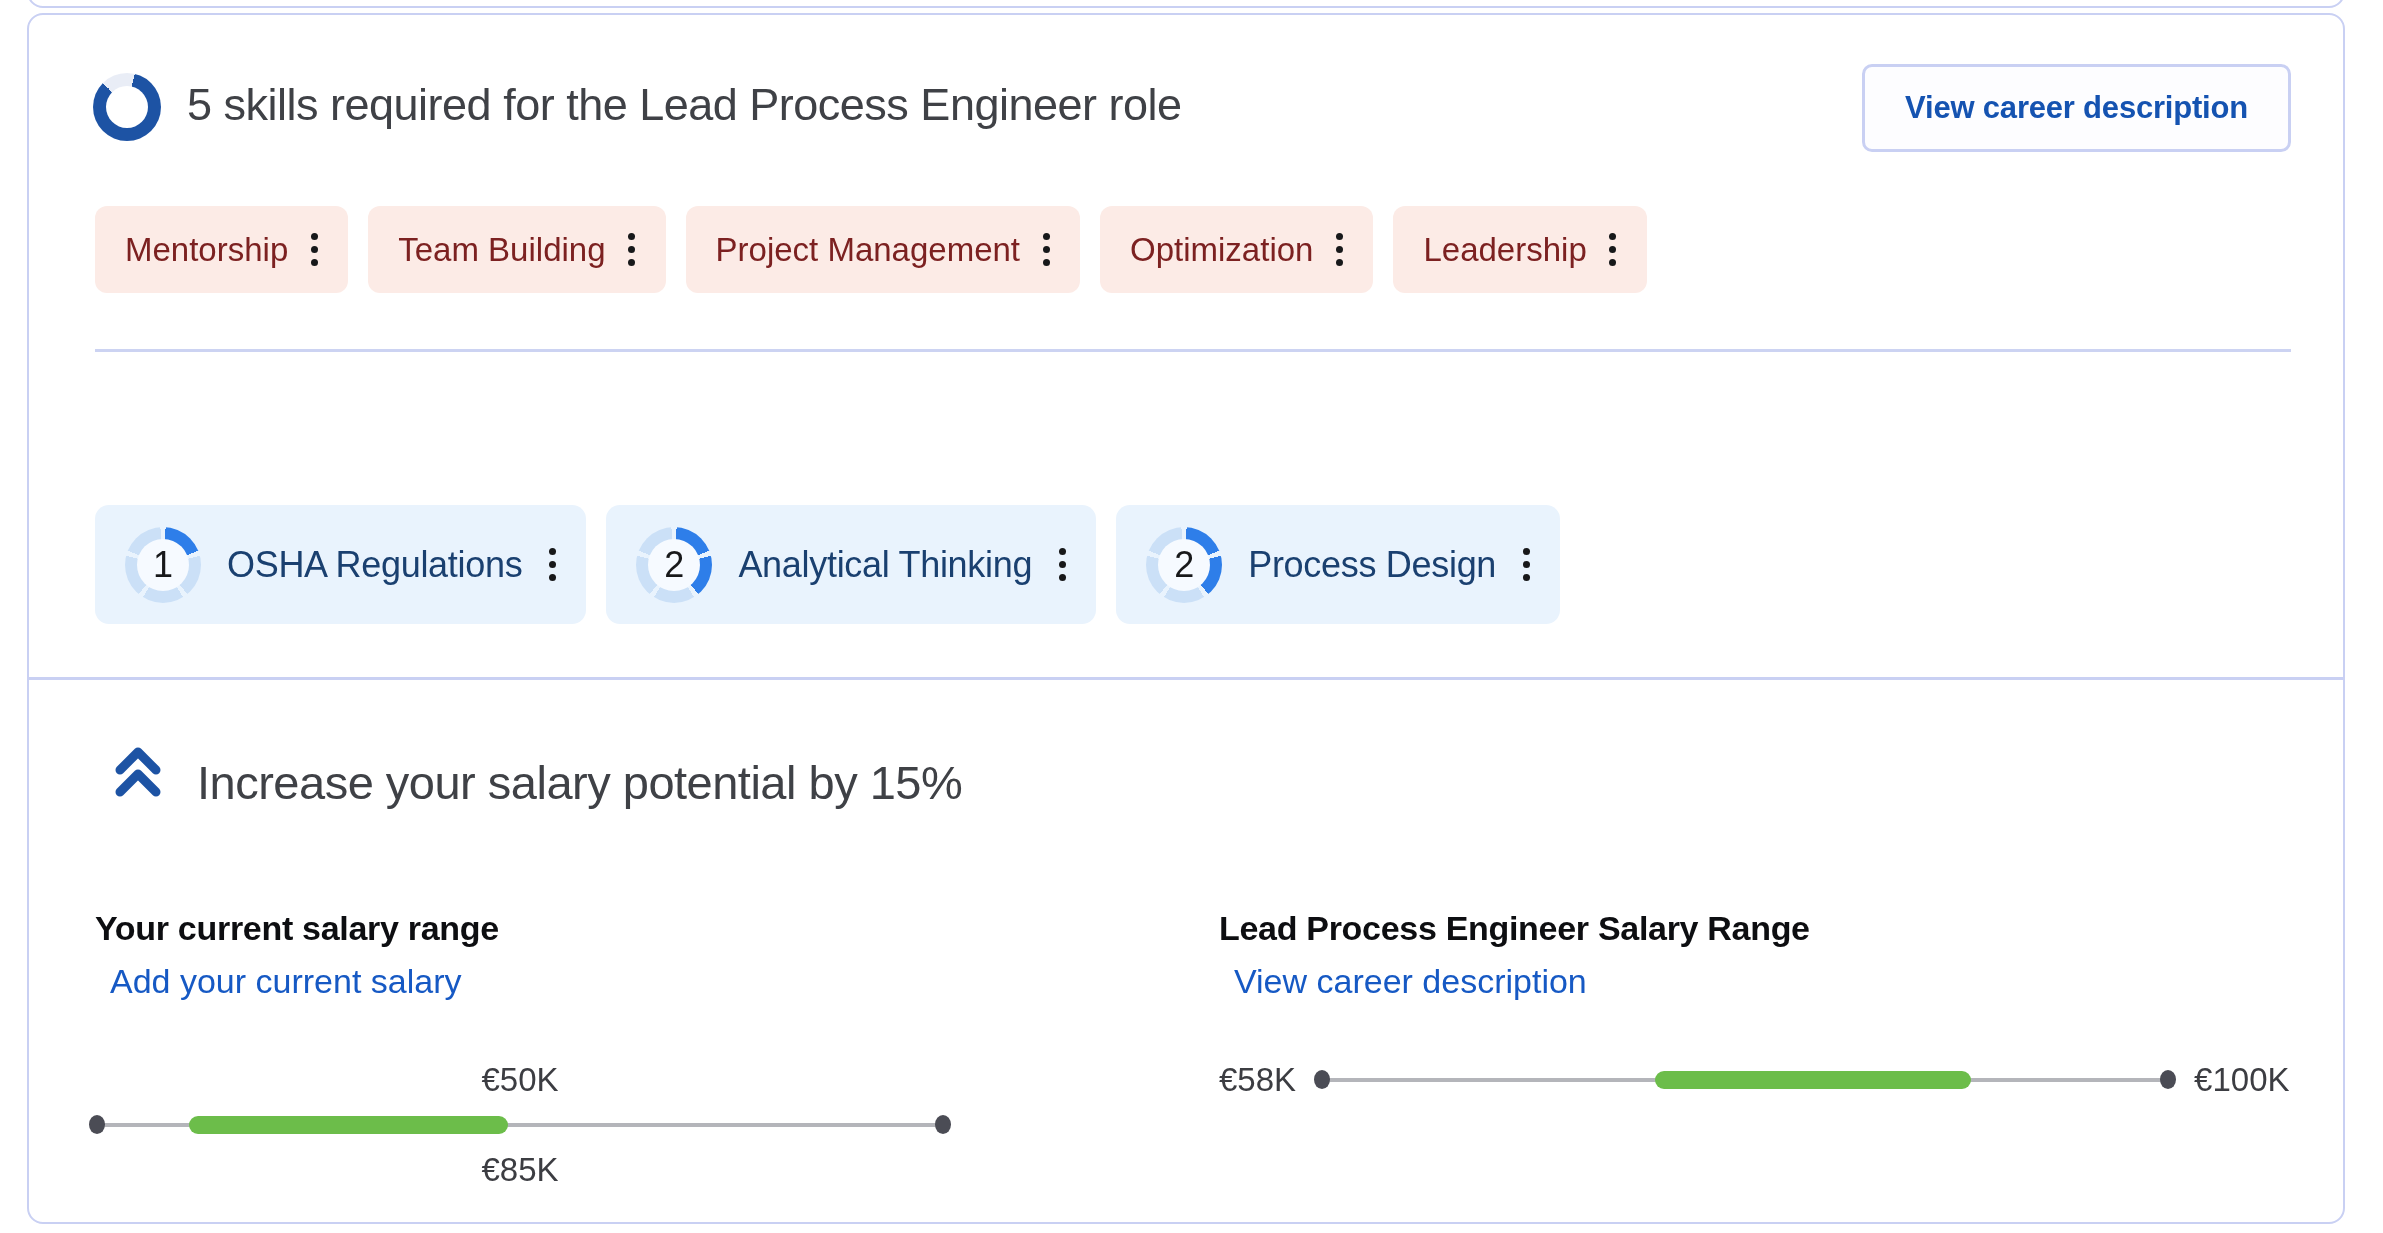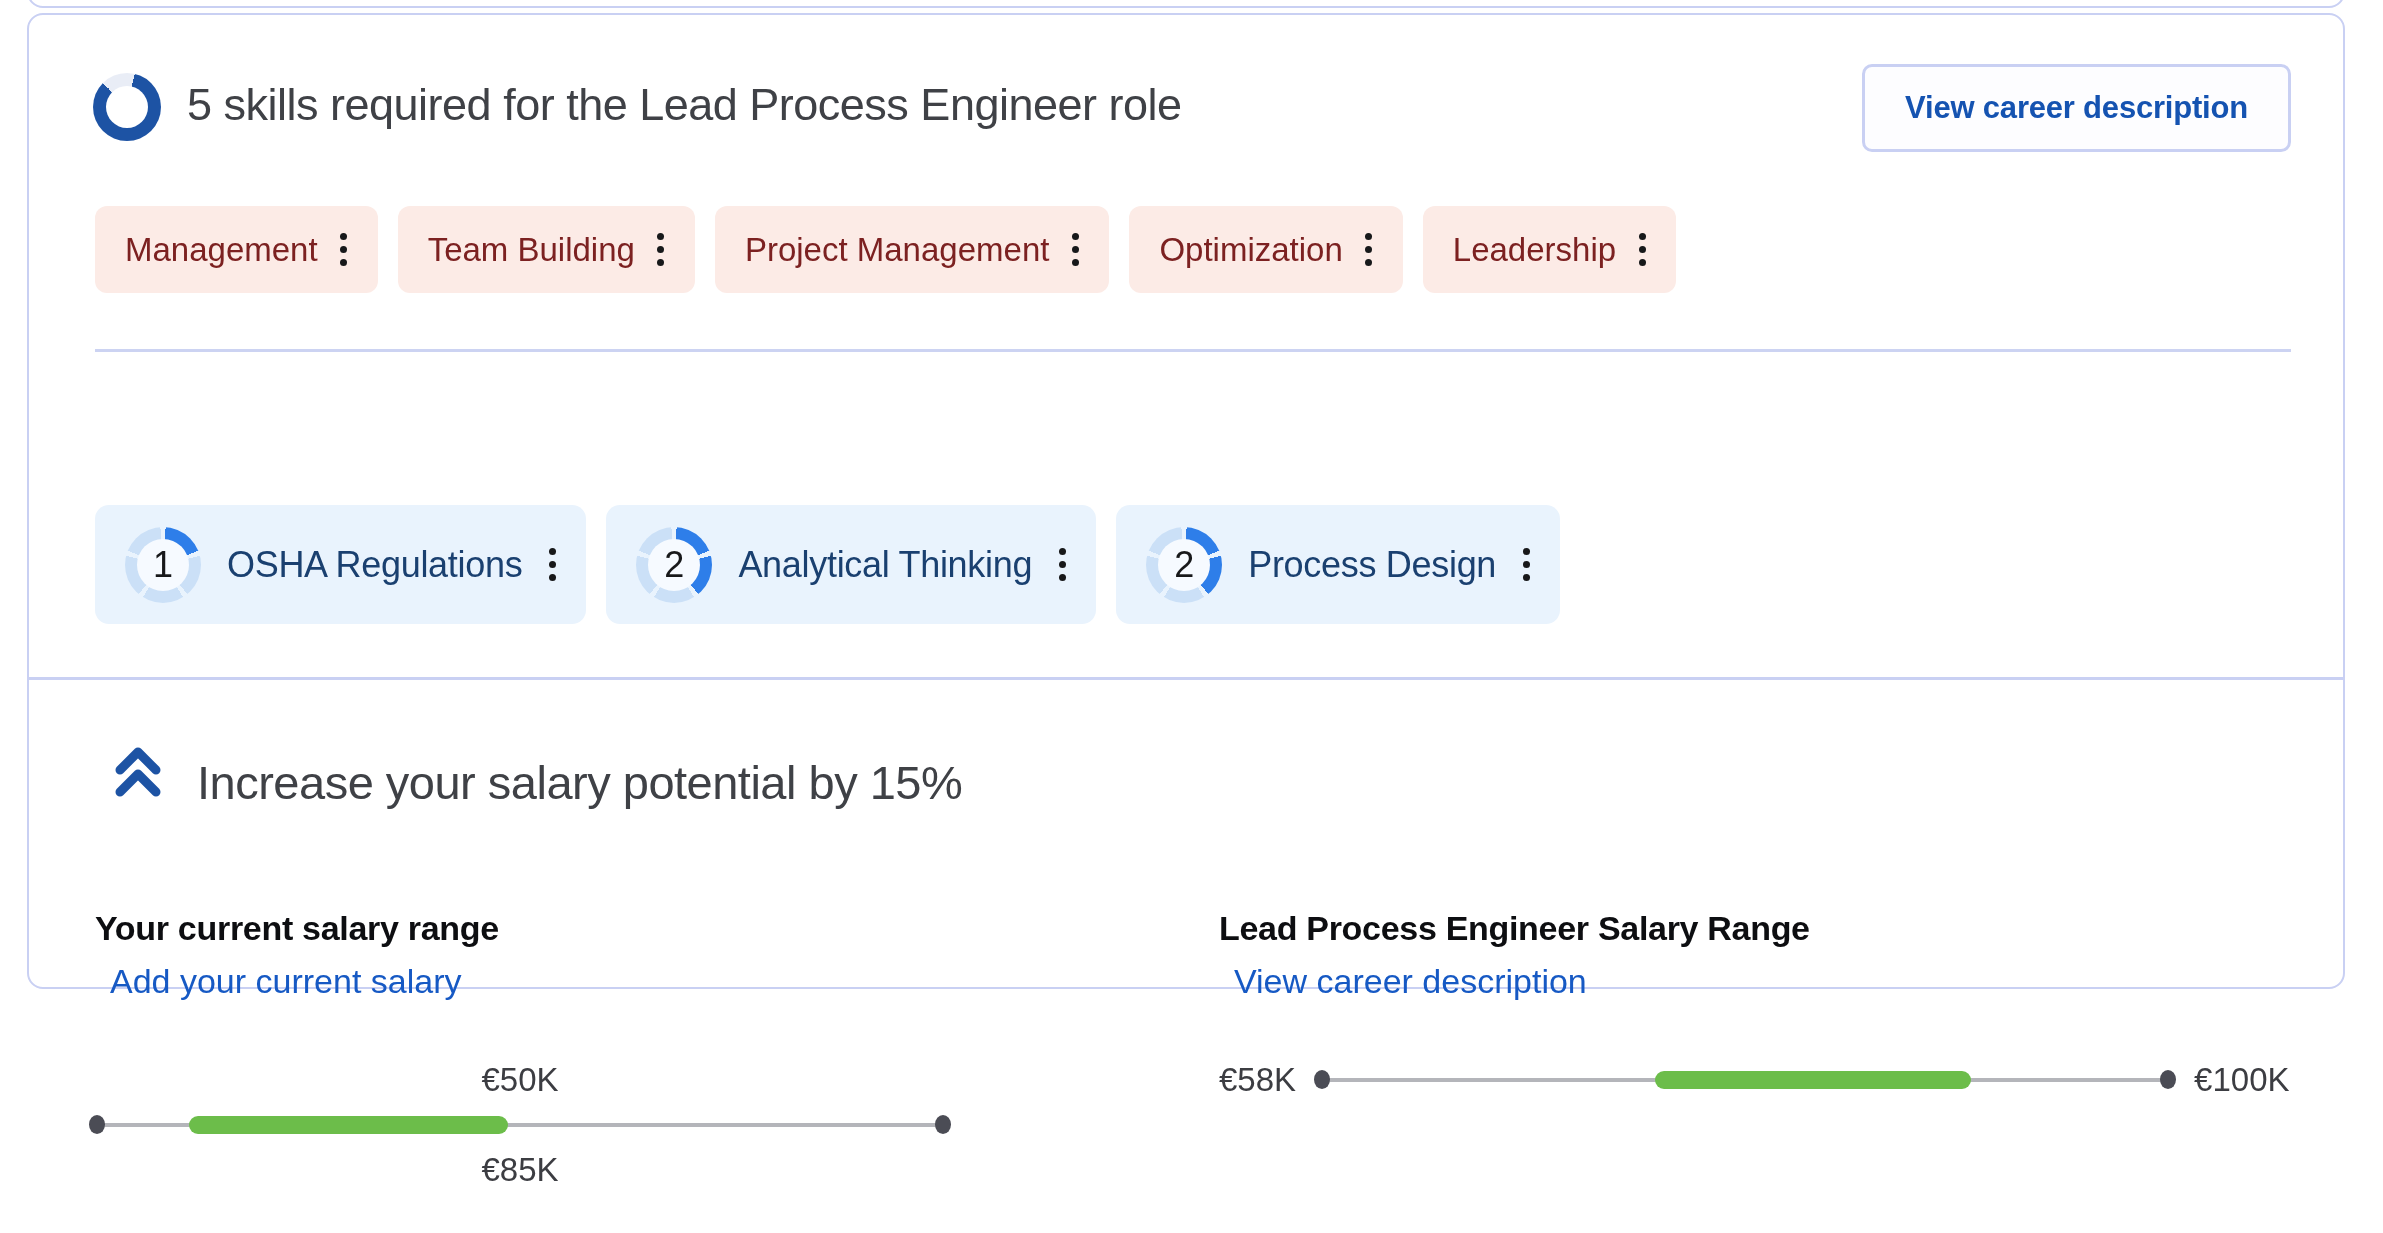--- a/index.html
+++ b/index.html
@@ -4,21 +4,21 @@
 <style>
   * { margin:0; padding:0; box-sizing:border-box; }
   html,body { width:2383px; height:1233px; background:#ffffff; overflow:hidden;
     font-family:"Liberation Sans", sans-serif; }
   .stage { position:relative; width:2383px; height:1233px; }
 
   
   .prev-card-edge { position:absolute; left:27px; right:38px; top:-46px; height:54px;
     border:2px solid var(--card-border); border-radius:16px; background:#fff; }
 
-  .card { position:absolute; left:27px; right:38px; top:13px; height:976px;
+  .card { position:absolute; left:27px; right:38px; top:13px; height:1211px;
     background:#fff; border:2px solid var(--card-border); border-radius:16px; }
 
   
   .ring-icon { position:absolute; left:64px; top:58px; width:68px; height:68px;
     border-radius:50%;
     background:conic-gradient(from -45deg, var(--icon-ring-gap) 0 58deg, var(--icon-blue) 58deg 360deg); }
   .ring-icon::after { content:""; position:absolute; inset:13px; border-radius:50%; background:#fff; }
 
   .skills-title { position:absolute; left:158px; top:64px; font-size:45px; font-weight:500;
     color:var(--title-gray); letter-spacing:-0.5px; }
@@ -91,21 +91,21 @@
   <div class="prev-card-edge"></div>
 
   <div class="card">
 
     <div class="ring-icon"></div>
     <div class="skills-title">5 skills required for the Lead Process Engineer role</div>
     <button class="view-career-btn">View career description</button>
 
     <div class="chips-row">
       <div class="chip-pink">
-        <span>Management</span>
+        <span>Mentorship</span>
         <span class="kebab"></span>
       </div>
       <div class="chip-pink">
         <span>Team Building</span>
         <span class="kebab"></span>
       </div>
       <div class="chip-pink">
         <span>Project Management</span>
         <span class="kebab"></span>
       </div>

